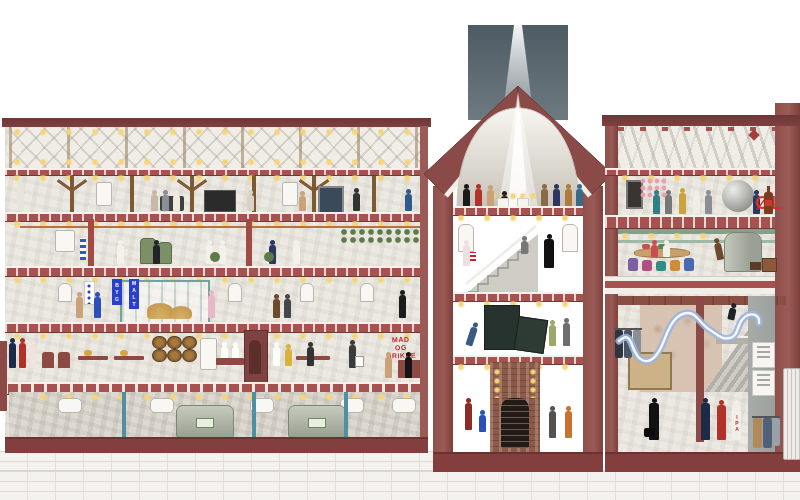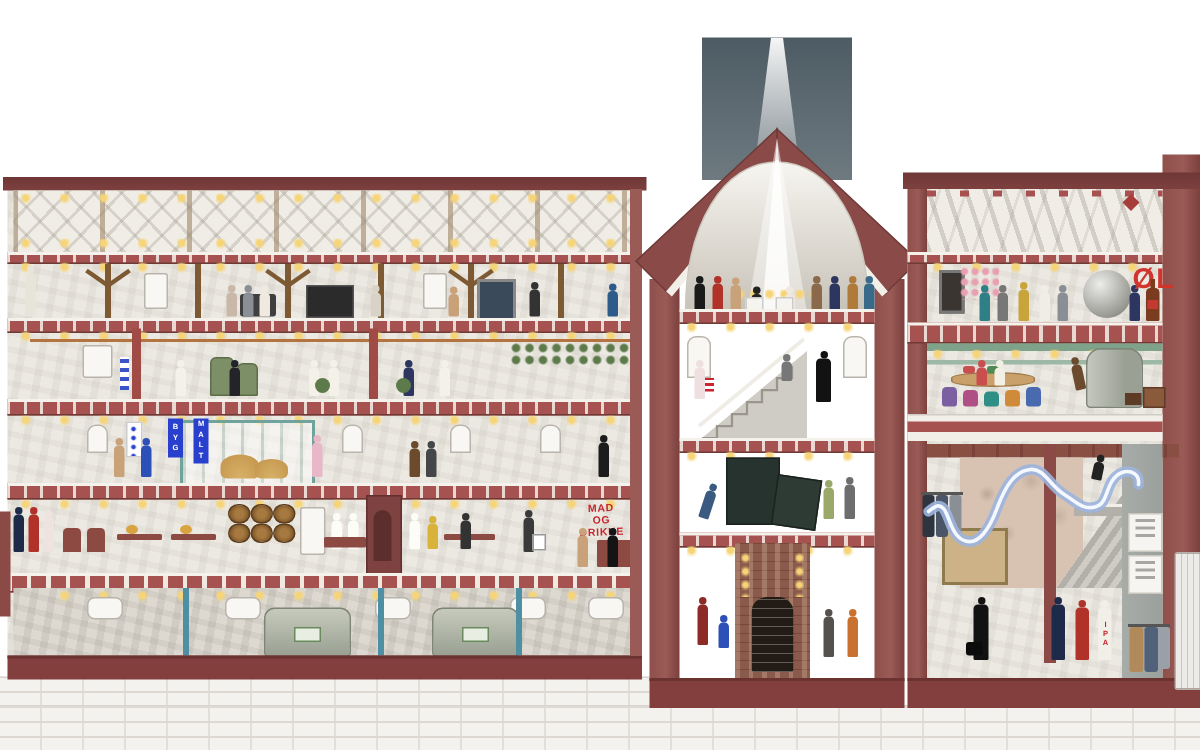--- a/index.html
+++ b/index.html
@@ -305,21 +305,21 @@
   <div class="abs lights" style="left:622px;top:175px;width:150px;"></div>
   <div class="abs" style="left:626px;top:180px;width:13px;height:25px;background:#3a3530;border:2px solid #777;"></div>
   <div class="abs blossom" style="left:640px;top:178px;width:26px;height:22px;"></div>
   <div class="abs fig" style="left:652px;top:190px;height:24px;color:#2e7f86;"></div>
   <div class="abs fig" style="left:664px;top:190px;height:24px;color:#777777;"></div>
   <div class="abs fig" style="left:678px;top:188px;height:26px;color:#c9a43a;"></div>
   <div class="abs fig" style="left:692px;top:190px;height:24px;color:#f0ede4;"></div>
   <div class="abs fig" style="left:704px;top:190px;height:24px;color:#8a8f96;"></div>
   <div class="abs sphere" style="left:722px;top:180px;width:32px;height:32px;"></div>
   <div class="abs fig" style="left:752px;top:190px;height:24px;color:#2c3660;"></div>
-  <div class="abs sign-oel" style="left:755px;top:176px;"><span>ØL</span></div>
+  <div class="abs sign-oel" style="left:755px;top:192px;"><span>ØL</span></div>
   <div class="abs" style="left:770px;top:198px;width:2px;height:16px;background:#d0342c;"></div>
   <div class="abs" style="left:764px;top:192px;width:9px;height:22px;background:#7a3b1e;border-radius:3px 3px 1px 1px;"></div>
   <div class="abs" style="left:767px;top:186px;width:3px;height:7px;background:#7a3b1e;"></div>
   <div class="abs" style="left:765px;top:200px;width:7px;height:6px;background:#c23a30;"></div>
   <div class="abs slab" style="left:605px;top:215px;width:170px;height:11px;"></div>
 
   <div class="abs" style="left:618px;top:229px;width:157px;height:5px;background:#7fa28a;"></div>
   <div class="abs" style="left:618px;top:240px;width:157px;height:3px;background:#9db8a4;"></div>
   <div class="abs lights" style="left:622px;top:233px;width:150px;"></div>
   <div class="abs" style="left:634px;top:248px;width:54px;height:8px;background:#caa06a;border-radius:50%/40%;border:1px solid #9c7846;"></div>

